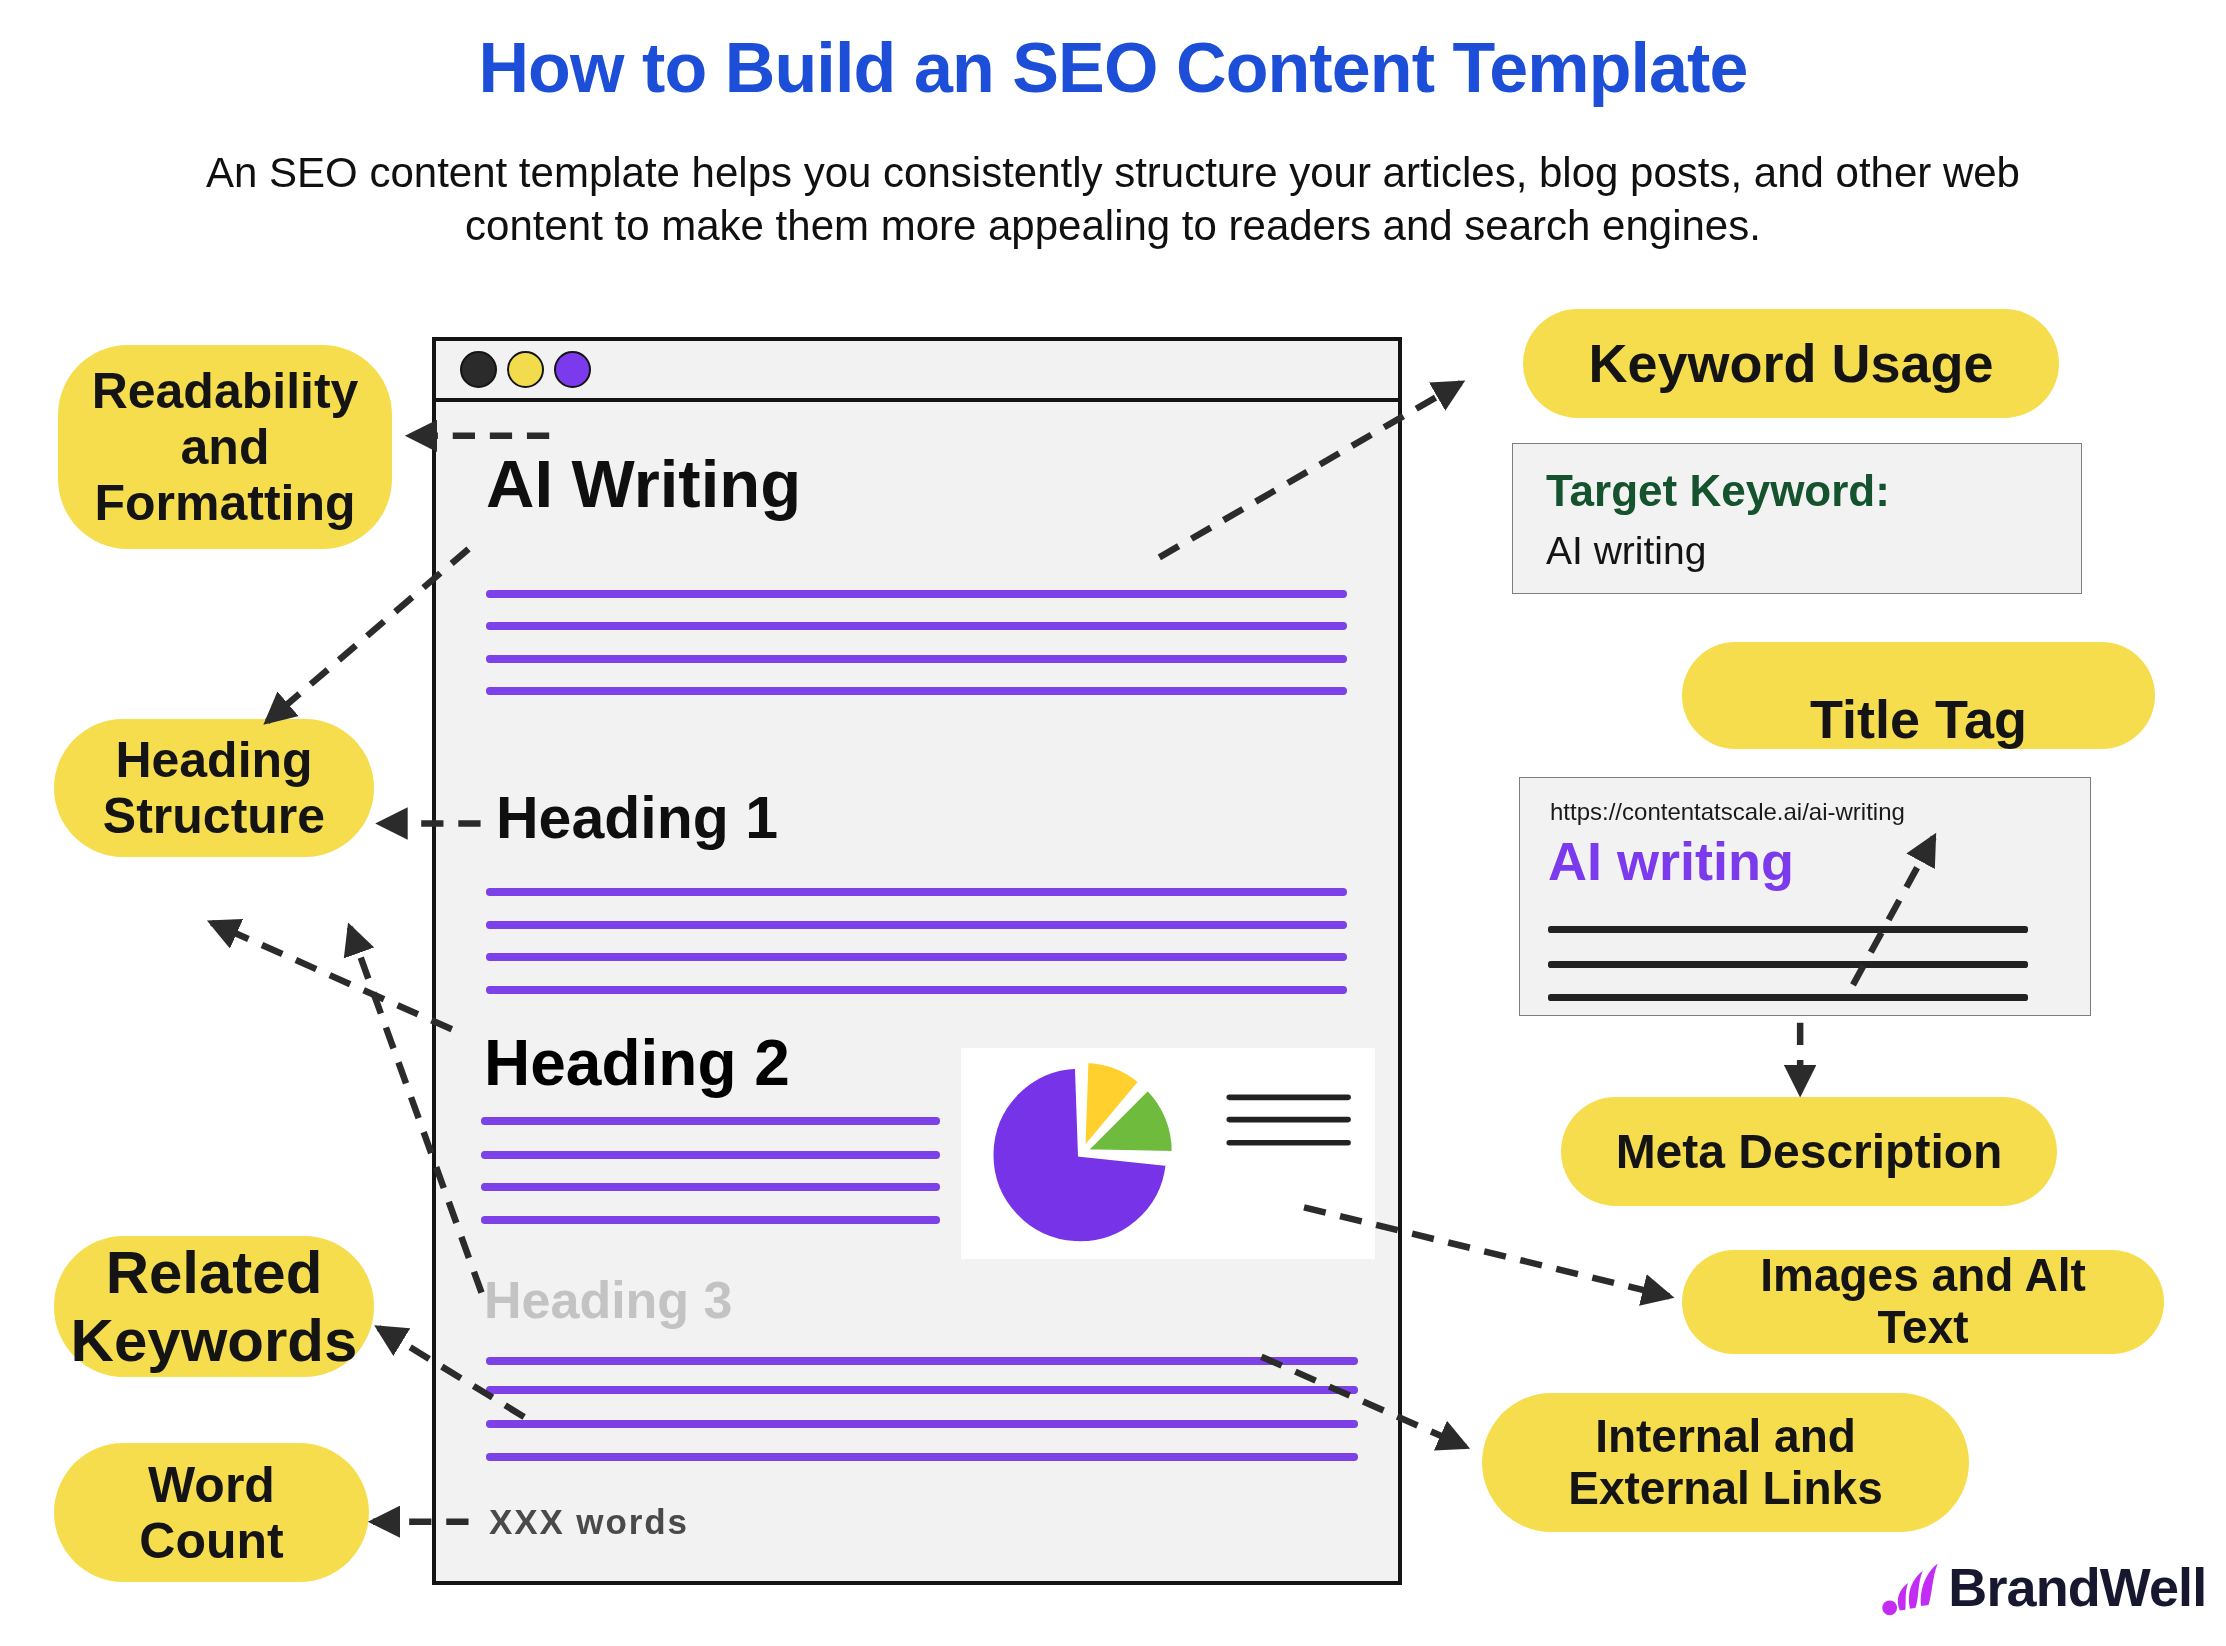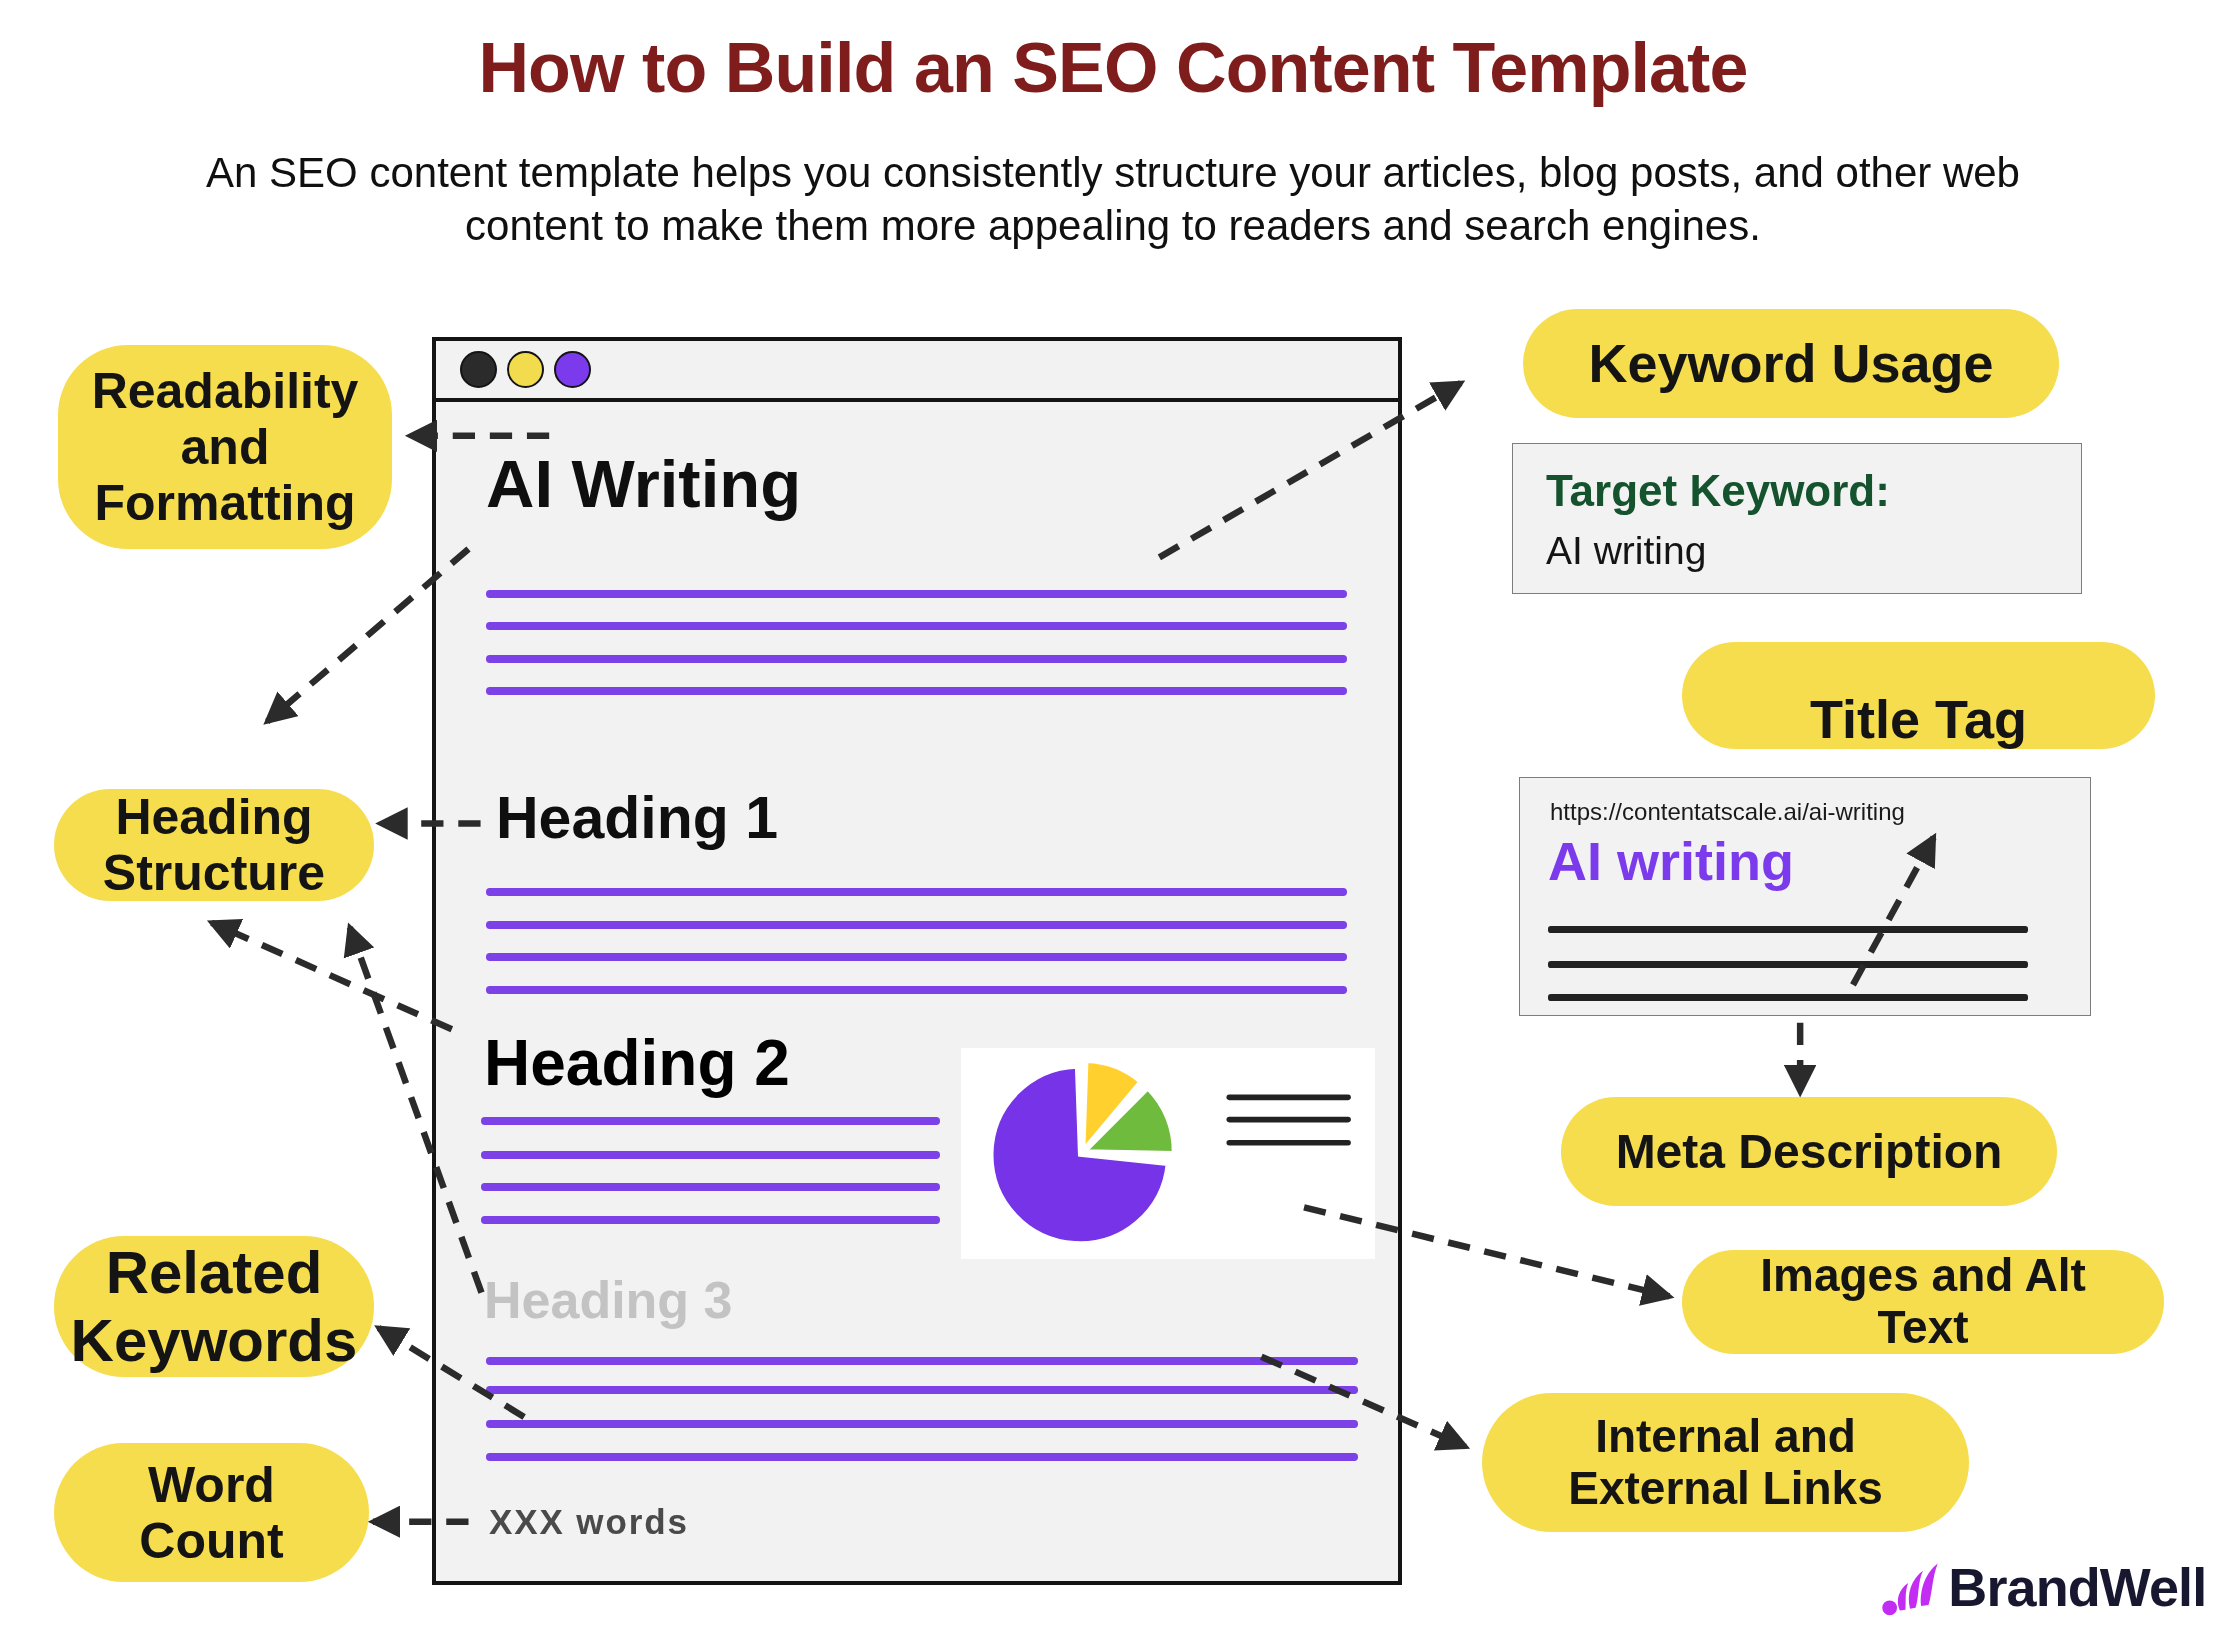--- a/index.html
+++ b/index.html
@@ -4,34 +4,34 @@
 <style>
   html,body{margin:0;padding:0;background:#ffffff;}
   .canvas{
     position:relative;width:2226px;height:1646px;background:#ffffff;
     font-family:"Liberation Sans", sans-serif;color:#141414;overflow:hidden;
   }
   .abs{position:absolute;}
   
   .main-title{
     left:0;top:28px;width:2226px;text-align:center;
-    font-size:70px;font-weight:800;color:#7f1d1d;letter-spacing:-0.9px;
+    font-size:70px;font-weight:800;color:#1d4ed8;letter-spacing:-0.9px;
   }
   .subtitle{
     left:139px;top:147px;width:1948px;text-align:center;
     font-size:42px;font-weight:500;color:#101010;line-height:1.25;
   }
   
   .pill{
     position:absolute;background:#f6dd4d;border-radius:70px;
     display:flex;align-items:center;justify-content:center;text-align:center;
     font-weight:600;color:#141414;line-height:1.12;
   }
   .pill-readability{left:58px;top:345px;width:334px;height:204px;font-size:50px;}
-  .pill-heading-structure{left:54px;top:789px;width:320px;height:112px;font-size:50px;}
+  .pill-heading-structure{left:54px;top:719px;width:320px;height:138px;font-size:50px;}
   .pill-related-keywords{left:54px;top:1236px;width:320px;height:141px;font-size:60px;}
   .pill-word-count{left:54px;top:1443px;width:315px;height:139px;font-size:50px;padding:0 56px;box-sizing:border-box;}
   .pill-keyword-usage{left:1523px;top:309px;width:536px;height:109px;font-size:54px;}
   .pill-title-tag{left:1682px;top:642px;width:473px;height:107px;font-size:54px;align-items:flex-end;}
   .pill-meta{left:1561px;top:1097px;width:496px;height:109px;font-size:48px;}
   .pill-images{left:1682px;top:1250px;width:482px;height:104px;font-size:46px;padding:0 65px;box-sizing:border-box;}
   .pill-internal{left:1482px;top:1393px;width:487px;height:139px;font-size:46px;padding:0 51px;box-sizing:border-box;}
   
   .doc{
     left:432px;top:337px;width:970px;height:1248px;background:#f2f2f2;

